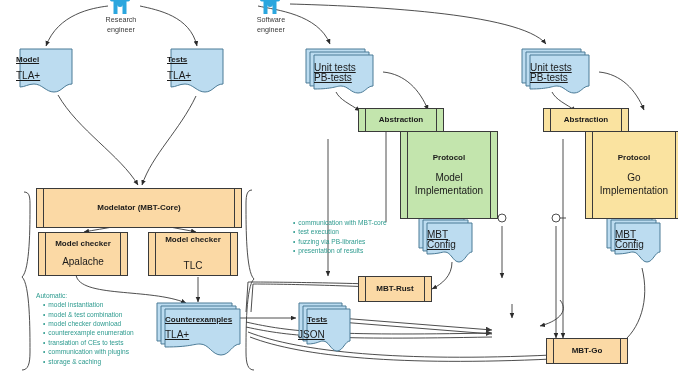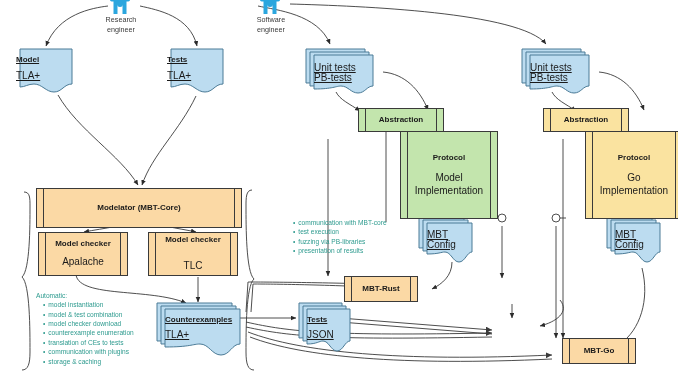--- a/index.html
+++ b/index.html
@@ -213,21 +213,21 @@
     <div class="doctext t-norm" style="top:27px;left:11px;width:75px;">TLA+</div>
   </div>
 
   <div class="doc" style="left:296px;top:302px;">
     <svg width="60" height="56">
       <path d="M3,1 H46 V33 C41,33 39,40 33,40 C27,40 25,33 19,33 C15,33 13,36 3,36 Z" fill="#bcdcf0" stroke="#4a7a96" stroke-width="1"></path>
       <path d="M7,4 H50 V36 C45,36 43,43 37,43 C31,43 29,36 23,36 C19,36 17,39 7,39 Z" fill="#bcdcf0" stroke="#4a7a96" stroke-width="1"></path>
       <path d="M11,7 H54 V39 C49,39 47,49 41,49 C35,49 33,39 27,39 C23,39 21,42 11,42 Z" fill="#bcdcf0" stroke="#4a7a96" stroke-width="1"></path>
     </svg>
     <div class="doctext t-bold" style="top:13px;left:11px;width:43px;">Tests</div>
-    <div class="doctext t-norm" style="top:27px;left:11px;width:43px;">JSON</div>
+    <div class="doctext t-norm" style="top:27px;left:2px;width:43px;">JSON</div>
   </div>
 
   <div class="comp green" style="left:400px;top:131px;width:98px;height:88px;">
     <span class="bar-l"></span>
     <span class="bar-r"></span>
     <div class="inner">
       <div class="t-bold">Protocol</div>
       <div class="t-norm" style="margin-top:9px;">Model</div>
       <div class="t-norm">Implementation</div>
     </div>
@@ -272,28 +272,28 @@
 
   <div class="comp orange" style="left:148px;top:232px;width:90px;height:44px;">
     <span class="bar-l"></span>
     <span class="bar-r"></span>
     <div class="inner">
       <div class="t-bold">Model checker</div>
       <div class="t-norm" style="margin-top:15px;">TLC</div>
     </div>
   </div>
 
-  <div class="comp orange" style="left:344px;top:276px;width:74px;height:26px;">
+  <div class="comp orange" style="left:358px;top:276px;width:74px;height:26px;">
     <span class="bar-l"></span>
     <span class="bar-r"></span>
     <div class="inner t-bold">MBT-Rust</div>
   </div>
 
 
-  <div class="comp orange" style="left:546px;top:338px;width:74px;height:26px;margin-left:16px;">
+  <div class="comp orange" style="left:546px;top:338px;width:82px;height:26px;">
     <span class="bar-l"></span>
     <span class="bar-r"></span>
     <div class="inner t-bold">MBT-Go</div>
   </div>
 
   <div class="teal" style="position:absolute;left:36px;top:291px;width:160px;">
     <div>Automatic:</div>
     <ul>
       <li>model instantiation</li>
       <li>model &amp; test combination</li>

